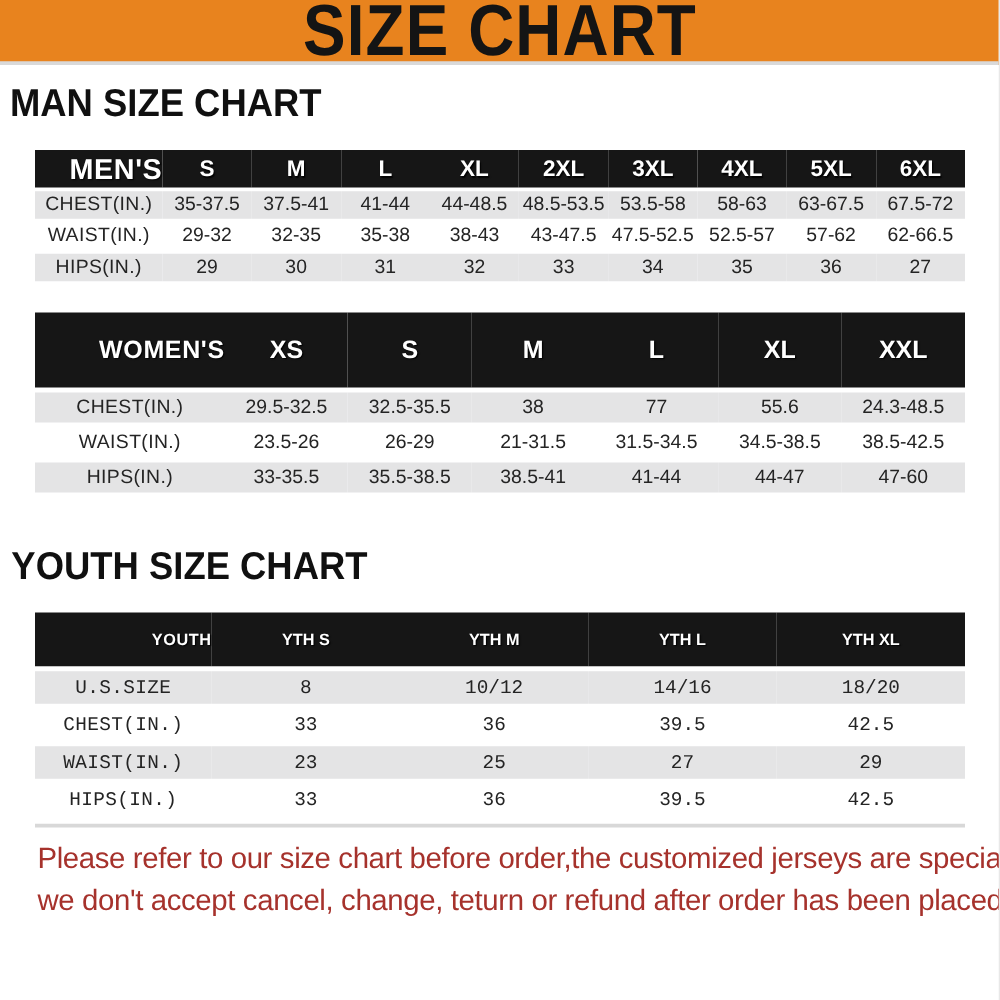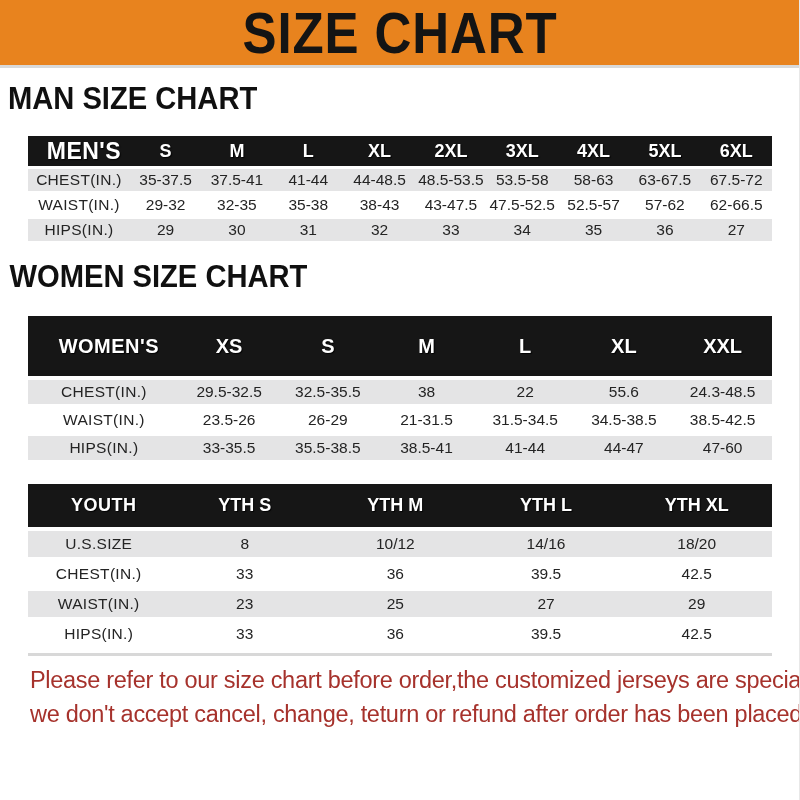--- a/index.html
+++ b/index.html
@@ -10,21 +10,21 @@
     position: relative;
     width: 800px;
     height: 800px;
     background: #ffffff;
     overflow: hidden;
     border-right: 1px solid #e8e8e8;
   }
 
   
   .banner {
-    height: 68px;
+    height: 52px;
     background: var(--banner_bg, #E8831E);
     display: flex;
     align-items: center;
     justify-content: center;
     border-bottom: 3px solid #d9d9d9;
   }
   .banner-title {
     display: inline-block;
     font-weight: bold;
     font-size: 58px;
@@ -64,41 +64,41 @@
 
   thead th {
     background: var(--bar_bg, #161616);
     color: #ffffff;
     font-weight: bold;
     text-align: center;
     padding: 0;
     text-shadow: 1px 1px 1px rgba(0,0,0,0.9);
   }
   thead th.cat {
-    text-align: center;
+    text-align: right;
     padding-left: 10px;
     font-size: 24px;
     letter-spacing: 0.5px;
   }
   .men   thead th { height: 30px; font-size: 18px; }
   .women thead th { height: 60px; font-size: 20px; }
-  .youth thead th { height: 43px; font-size: 18px; }
+  .youth thead th { height: 43px; font-size: 13px; }
   .men thead th.cat { font-size: 23px; }
 
   tbody td {
     text-align: center;
     font-size: 15.5px;
     color: #242424;
     background: #ffffff;
     padding: 0;
   }
   tbody tr:nth-child(odd) td { background: var(--row_alt, #E4E4E5); }
   .men   tbody td { height: 22px; }
   .women tbody td { height: 24px; }
-  .youth tbody td { height: 26px; }
+  .youth tbody td { height: 26px; font-family: Liberation Mono, monospace; }
   tbody td.label { letter-spacing: 0.3px; }
 
   
   .separator {
     width: 744px;
     height: 3px;
     margin: 2px 28px 0;
     background: #d8d8d8;
   }
   .footer {
@@ -175,23 +175,20 @@
           <td>32</td>
           <td>33</td>
           <td>34</td>
           <td>35</td>
           <td>36</td>
           <td>27</td>
         </tr>
       </tbody>
   </table>
 
-  <div class="section-title title-women">
-    <span>WOMEN SIZE CHART</span>
-  </div>
 
   <table class="women">
     <colgroup>
       <col style="width:20.4%">
       <col span="6" style="width:13.266%">
     </colgroup>
     <thead>
         <tr>
           <th class="cat">WOMEN'S</th>
           <th>XS</th>
@@ -201,21 +198,21 @@
           <th>XL</th>
           <th>XXL</th>
         </tr>
       </thead>
     <tbody>
         <tr>
           <td class="label">CHEST(IN.)</td>
           <td>29.5-32.5</td>
           <td>32.5-35.5</td>
           <td>38</td>
-          <td>22</td>
+          <td>77</td>
           <td>55.6</td>
           <td>24.3-48.5</td>
         </tr>
         <tr>
           <td class="label">WAIST(IN.)</td>
           <td>23.5-26</td>
           <td>26-29</td>
           <td>21-31.5</td>
           <td>31.5-34.5</td>
           <td>34.5-38.5</td>
@@ -226,20 +223,23 @@
           <td>33-35.5</td>
           <td>35.5-38.5</td>
           <td>38.5-41</td>
           <td>41-44</td>
           <td>44-47</td>
           <td>47-60</td>
         </tr>
       </tbody>
   </table>
 
+  <div class="section-title title-youth">
+    <span>YOUTH SIZE CHART</span>
+  </div>
 
   <table class="youth">
     <colgroup>
       <col style="width:19%">
       <col span="4" style="width:20.25%">
     </colgroup>
     <thead>
         <tr>
           <th class="cat">YOUTH</th>
           <th>YTH S</th>

